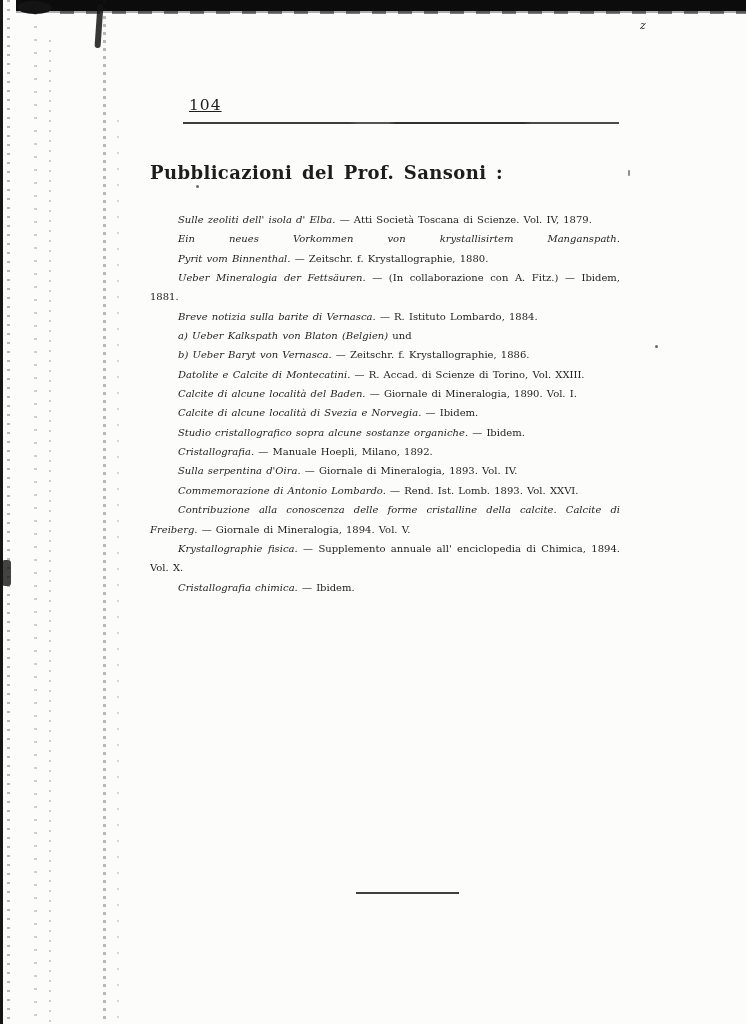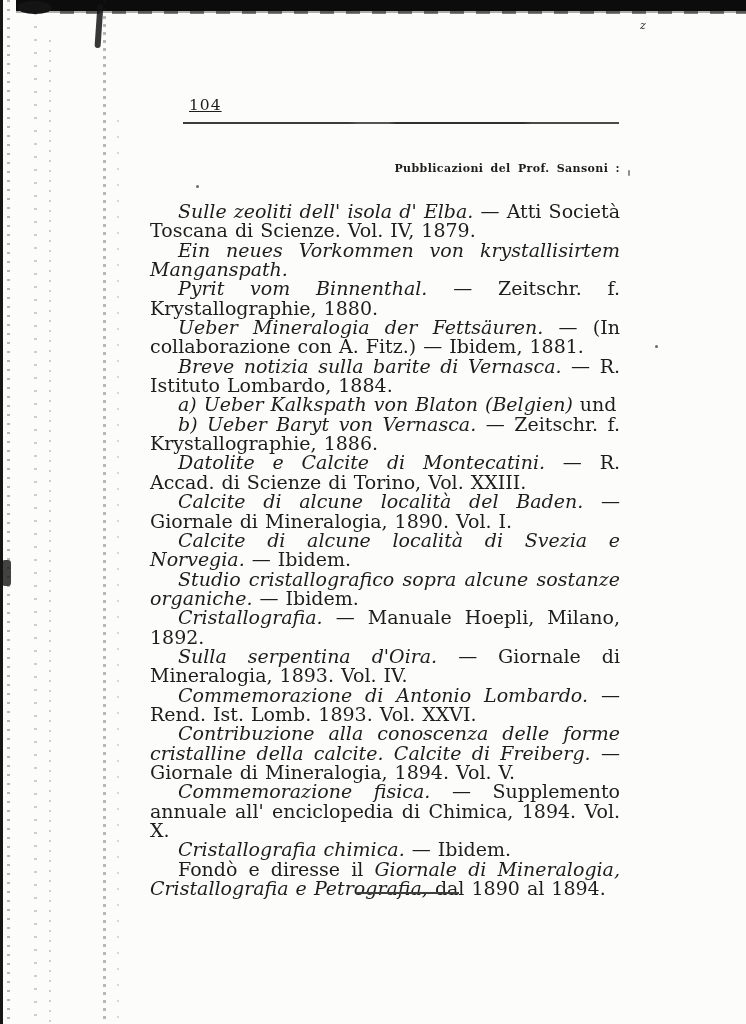--- a/index.html
+++ b/index.html
@@ -62,26 +62,26 @@
   .dot { position:absolute; width:3px; height:3px; background:#444; border-radius:50%; opacity:.8; }
   .d1 { left:196px; top:185px; }
   .d2 { left:628px; top:170px; width:2px; height:6px; border-radius:1px; opacity:.6; }
   .d3 { left:655px; top:345px; }
   
   .content {
     position:absolute; left:150px; top:162px; width:470px;
   }
   .heading {
     margin:0 0 27px 0;
-    font-size:11px; font-weight:bold; text-align:right;
+    font-size:18px; font-weight:bold; text-align:left;
     letter-spacing:.4px; word-spacing:3px;
   }
   .content p {
     margin:0;
-    font-size:19px; line-height:19.35px;
+    font-size:10px; line-height:19.35px;
     text-align:justify; text-indent:28px;
     word-spacing:1px;
   }
   .content p.stretch { text-align-last:justify; }
   .italic { font-style:italic; }
   .roman  { font-style:normal; }
 </style>
 </head>
 <body>
 
@@ -117,20 +117,19 @@
         <p><span class="italic">a) Ueber Kalkspath von Blaton (Belgien)</span><span class="roman"> und</span></p>
         <p><span class="italic">b) Ueber Baryt von Vernasca.</span><span class="roman"> — Zeitschr. f. Krystallographie, 1886.</span></p>
         <p><span class="italic">Datolite e Calcite di Montecatini.</span><span class="roman"> — R. Accad. di Scienze di Torino, Vol. XXIII.</span></p>
         <p><span class="italic">Calcite di alcune località del Baden.</span><span class="roman"> — Giornale di Mineralogia, 1890. Vol. I.</span></p>
         <p><span class="italic">Calcite di alcune località di Svezia e Norvegia.</span><span class="roman"> — Ibidem.</span></p>
         <p><span class="italic">Studio cristallografico sopra alcune sostanze organiche.</span><span class="roman"> — Ibidem.</span></p>
         <p><span class="italic">Cristallografia.</span><span class="roman"> — Manuale Hoepli, Milano, 1892.</span></p>
         <p><span class="italic">Sulla serpentina d'Oira.</span><span class="roman"> — Giornale di Mineralogia, 1893. Vol. IV.</span></p>
         <p><span class="italic">Commemorazione di Antonio Lombardo.</span><span class="roman"> — Rend. Ist. Lomb. 1893. Vol. XXVI.</span></p>
         <p><span class="italic">Contribuzione alla conoscenza delle forme cristalline della calcite. Calcite di Freiberg.</span><span class="roman"> — Giornale di Mineralogia, 1894. Vol. V.</span></p>
-        <p><span class="italic">Commemorazione fisica.</span><span class="roman"> — Supplemento annuale all' enciclopedia di Chimica, 1894. Vol. X.</span></p>
+        <p><span class="italic">Krystallographie fisica.</span><span class="roman"> — Supplemento annuale all' enciclopedia di Chimica, 1894. Vol. X.</span></p>
         <p><span class="italic">Cristallografia chimica.</span><span class="roman"> — Ibidem.</span></p>
-        <p><span class="roman">Fondò e diresse il </span><span class="italic">Giornale di Mineralogia, Cristallografia e Petrografia,</span><span class="roman"> dal 1890 al 1894.</span></p>
       </div>
   </div>
 
   <div class="footer-rule"></div>
 </div>
 
 </body></html>

